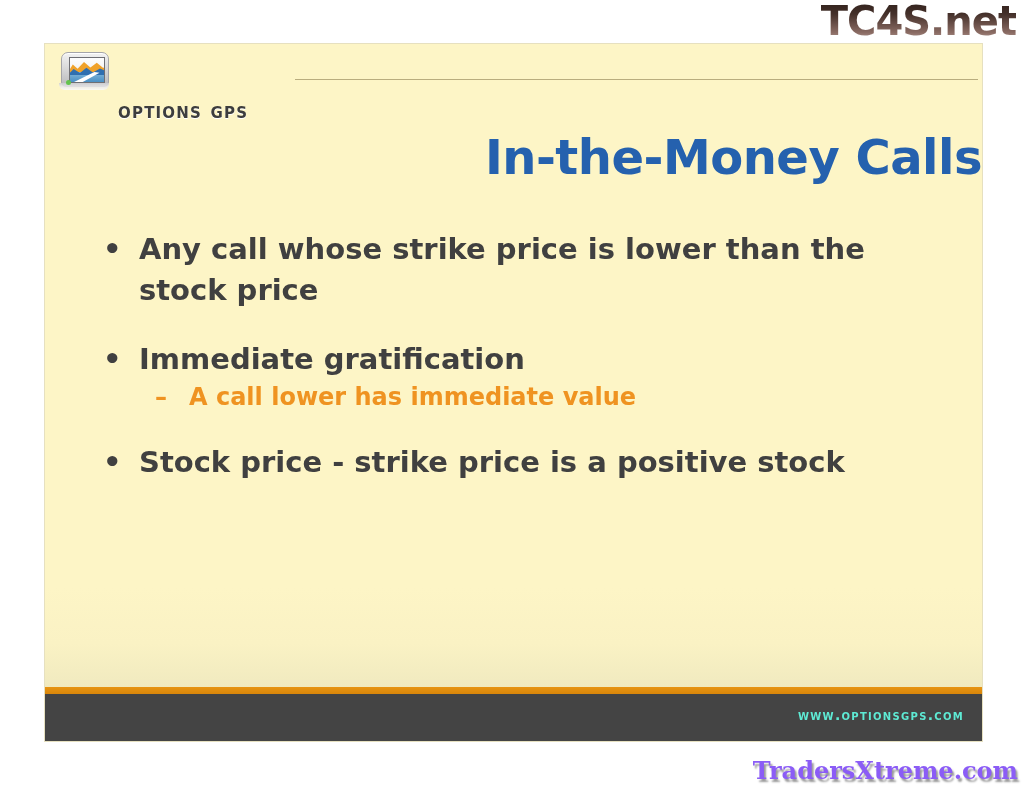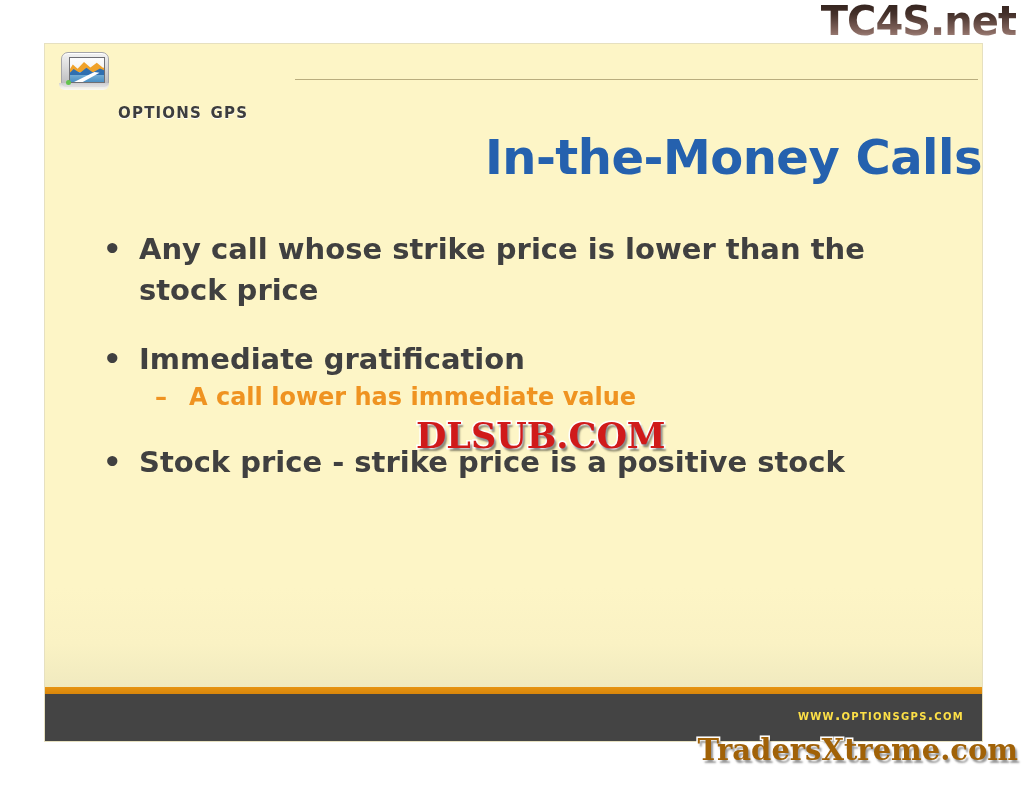--- a/index.html
+++ b/index.html
@@ -214,21 +214,21 @@
     background: #444444;
   }
   #footer-url {
     position: absolute;
     right: 18px;
     top: 13px;
     font-family: "DejaVu Sans", sans-serif;
     font-weight: bold;
     font-size: 14px;
     letter-spacing: 1.3px;
-    color: #fde047;
+    color: #5eead4;
     font-variant: small-caps;
     text-transform: lowercase;
   }
 
   
   #wm-tc4s {
     position: absolute;
     right: 8px;
     top: -2px;
     font-family: "DejaVu Sans", sans-serif;
@@ -250,25 +250,25 @@
     font-size: 35px;
     letter-spacing: 0px;
     color: #d01a1a;
     -webkit-text-stroke: 3px #ffffff;
     paint-order: stroke fill;
     text-shadow: 2px 3px 2px rgba(0,0,0,.45);
   }
   #wm-traders {
     position: absolute;
     right: 6px;
-    bottom: 24px;
+    bottom: 6px;
     font-family: "DejaVu Serif", serif;
     font-weight: bold;
-    font-size: 29px;
-    color: #a16207;
+    font-size: 24px;
+    color: #8b5cf6;
     -webkit-text-stroke: 3px #ffffff;
     paint-order: stroke fill;
     text-shadow: 2px 3px 2px rgba(0,0,0,.40);
   }
 </style>
 </head>
 <body>
 
 <div id="wm-tc4s">TC4S.net</div>
 
@@ -318,17 +318,16 @@
       <span>Stock price - strike price is a positive stock</span>
     </div>
 
   </div>
 
   <div id="footer-rule"></div>
   <div id="footer-bar">
     <div id="footer-url">www.OptionsGPS.com</div>
   </div>
 
-  <div id="wm-dlsub">DLSUB.COM</div>
 
 </div>
 
 <div id="wm-traders">TradersXtreme.com</div>
 
 </body></html>

